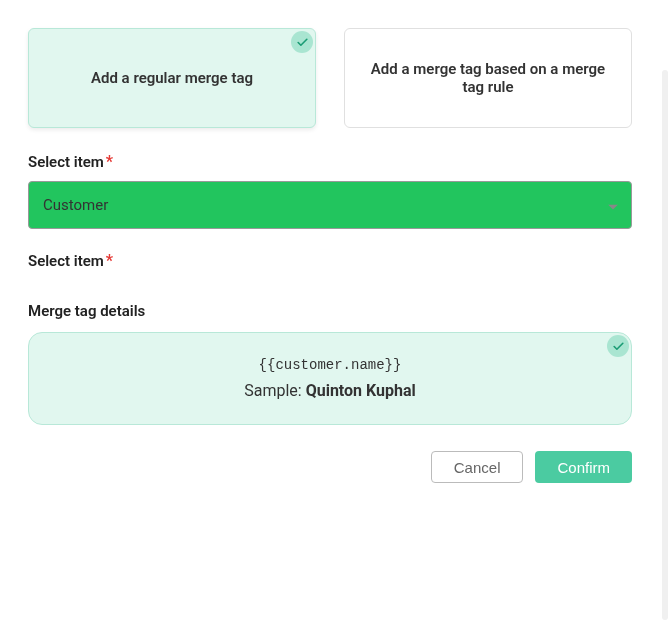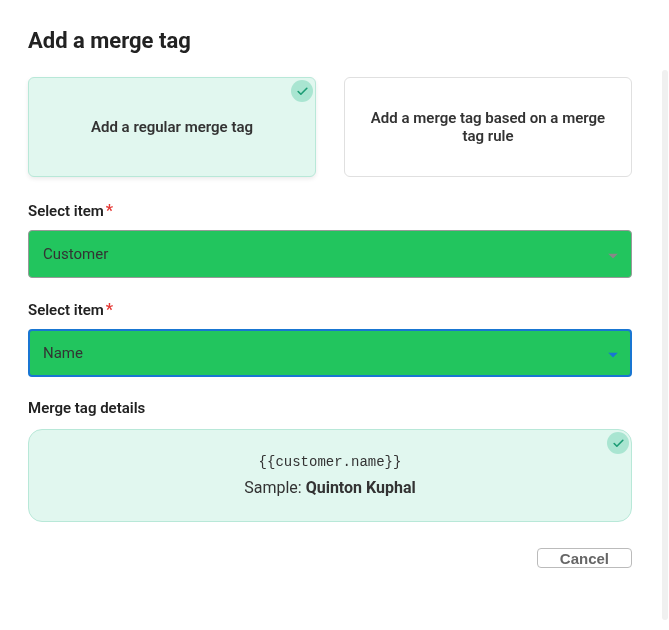--- a/index.html
+++ b/index.html
@@ -151,46 +151,45 @@
       font-weight: 700;
     }
     .button-row {
       display: flex;
       justify-content: flex-end;
       gap: 12px;
       margin-top: 26px;
       padding-bottom: 10px;
     }
     .btn {
-      height: 20px;
+      height: 32px;
       padding: 0 22px;
       border-radius: 4px;
       font-size: 15px;
-      font-weight: 700;
+      font-weight: 400;
       cursor: pointer;
       display: inline-flex;
       align-items: center;
       justify-content: center;
     }
     .btn-secondary {
       background: #fff;
       border: 1px solid #bbb;
       color: #666;
     }
     .btn-primary {
       background: #4bcba1;
       border: none;
       color: #fff;
     }
   </style>
 </head>
 <body>
 
 <div class="modal">
-  <h1 class="page-title">Add a merge tag</h1>
 
   <div class="option-cards">
     <div class="option-card selected">
       <span>Add a regular merge tag</span>
       <span class="check-badge">
         <svg viewBox="0 0 24 24">
             <path fill="none" stroke="#1a9c74" stroke-width="3" stroke-linecap="round" stroke-linejoin="round" d="M4 12l5 5L20 6"></path>
           </svg>
       </span>
     </div>
@@ -211,44 +210,35 @@
         <svg width="10" height="6" viewBox="0 0 10 6">
             <path d="M0 0l5 5 5-5z"></path>
           </svg>
       </span>
     </div>
   </div>
 
   <div class="form-group">
     <div>
       <span class="form-label">Select item</span><span class="required-asterisk">*</span>
-    </div>
-    <div class="select-wrapper">
-      <div class="select-field focused">
-        <span>Name</span>
-      </div>
-      <span class="select-caret blue">
-        <svg width="10" height="6" viewBox="0 0 10 6">
-            <path d="M0 0l5 5 5-5z"></path>
-          </svg>
-      </span>
     </div>
   </div>
 
   <div class="details-label">Merge tag details</div>
   <div class="details-card">
     <span class="check-badge">
       <svg viewBox="0 0 24 24">
           <path fill="none" stroke="#1a9c74" stroke-width="3" stroke-linecap="round" stroke-linejoin="round" d="M4 12l5 5L20 6"></path>
         </svg>
     </span>
     <div class="merge-tag-code">{{customer.name}}</div>
     <div class="sample-line">
       <span>Sample: </span><span class="sample-value">Quinton Kuphal</span>
     </div>
   </div>
 
   <div class="button-row">
     <button class="btn btn-secondary">Cancel</button>
+    <button class="btn btn-primary">Confirm</button>
   </div>
 </div>
 
 <div class="scrollbar-track"></div>
 
 </body></html>

